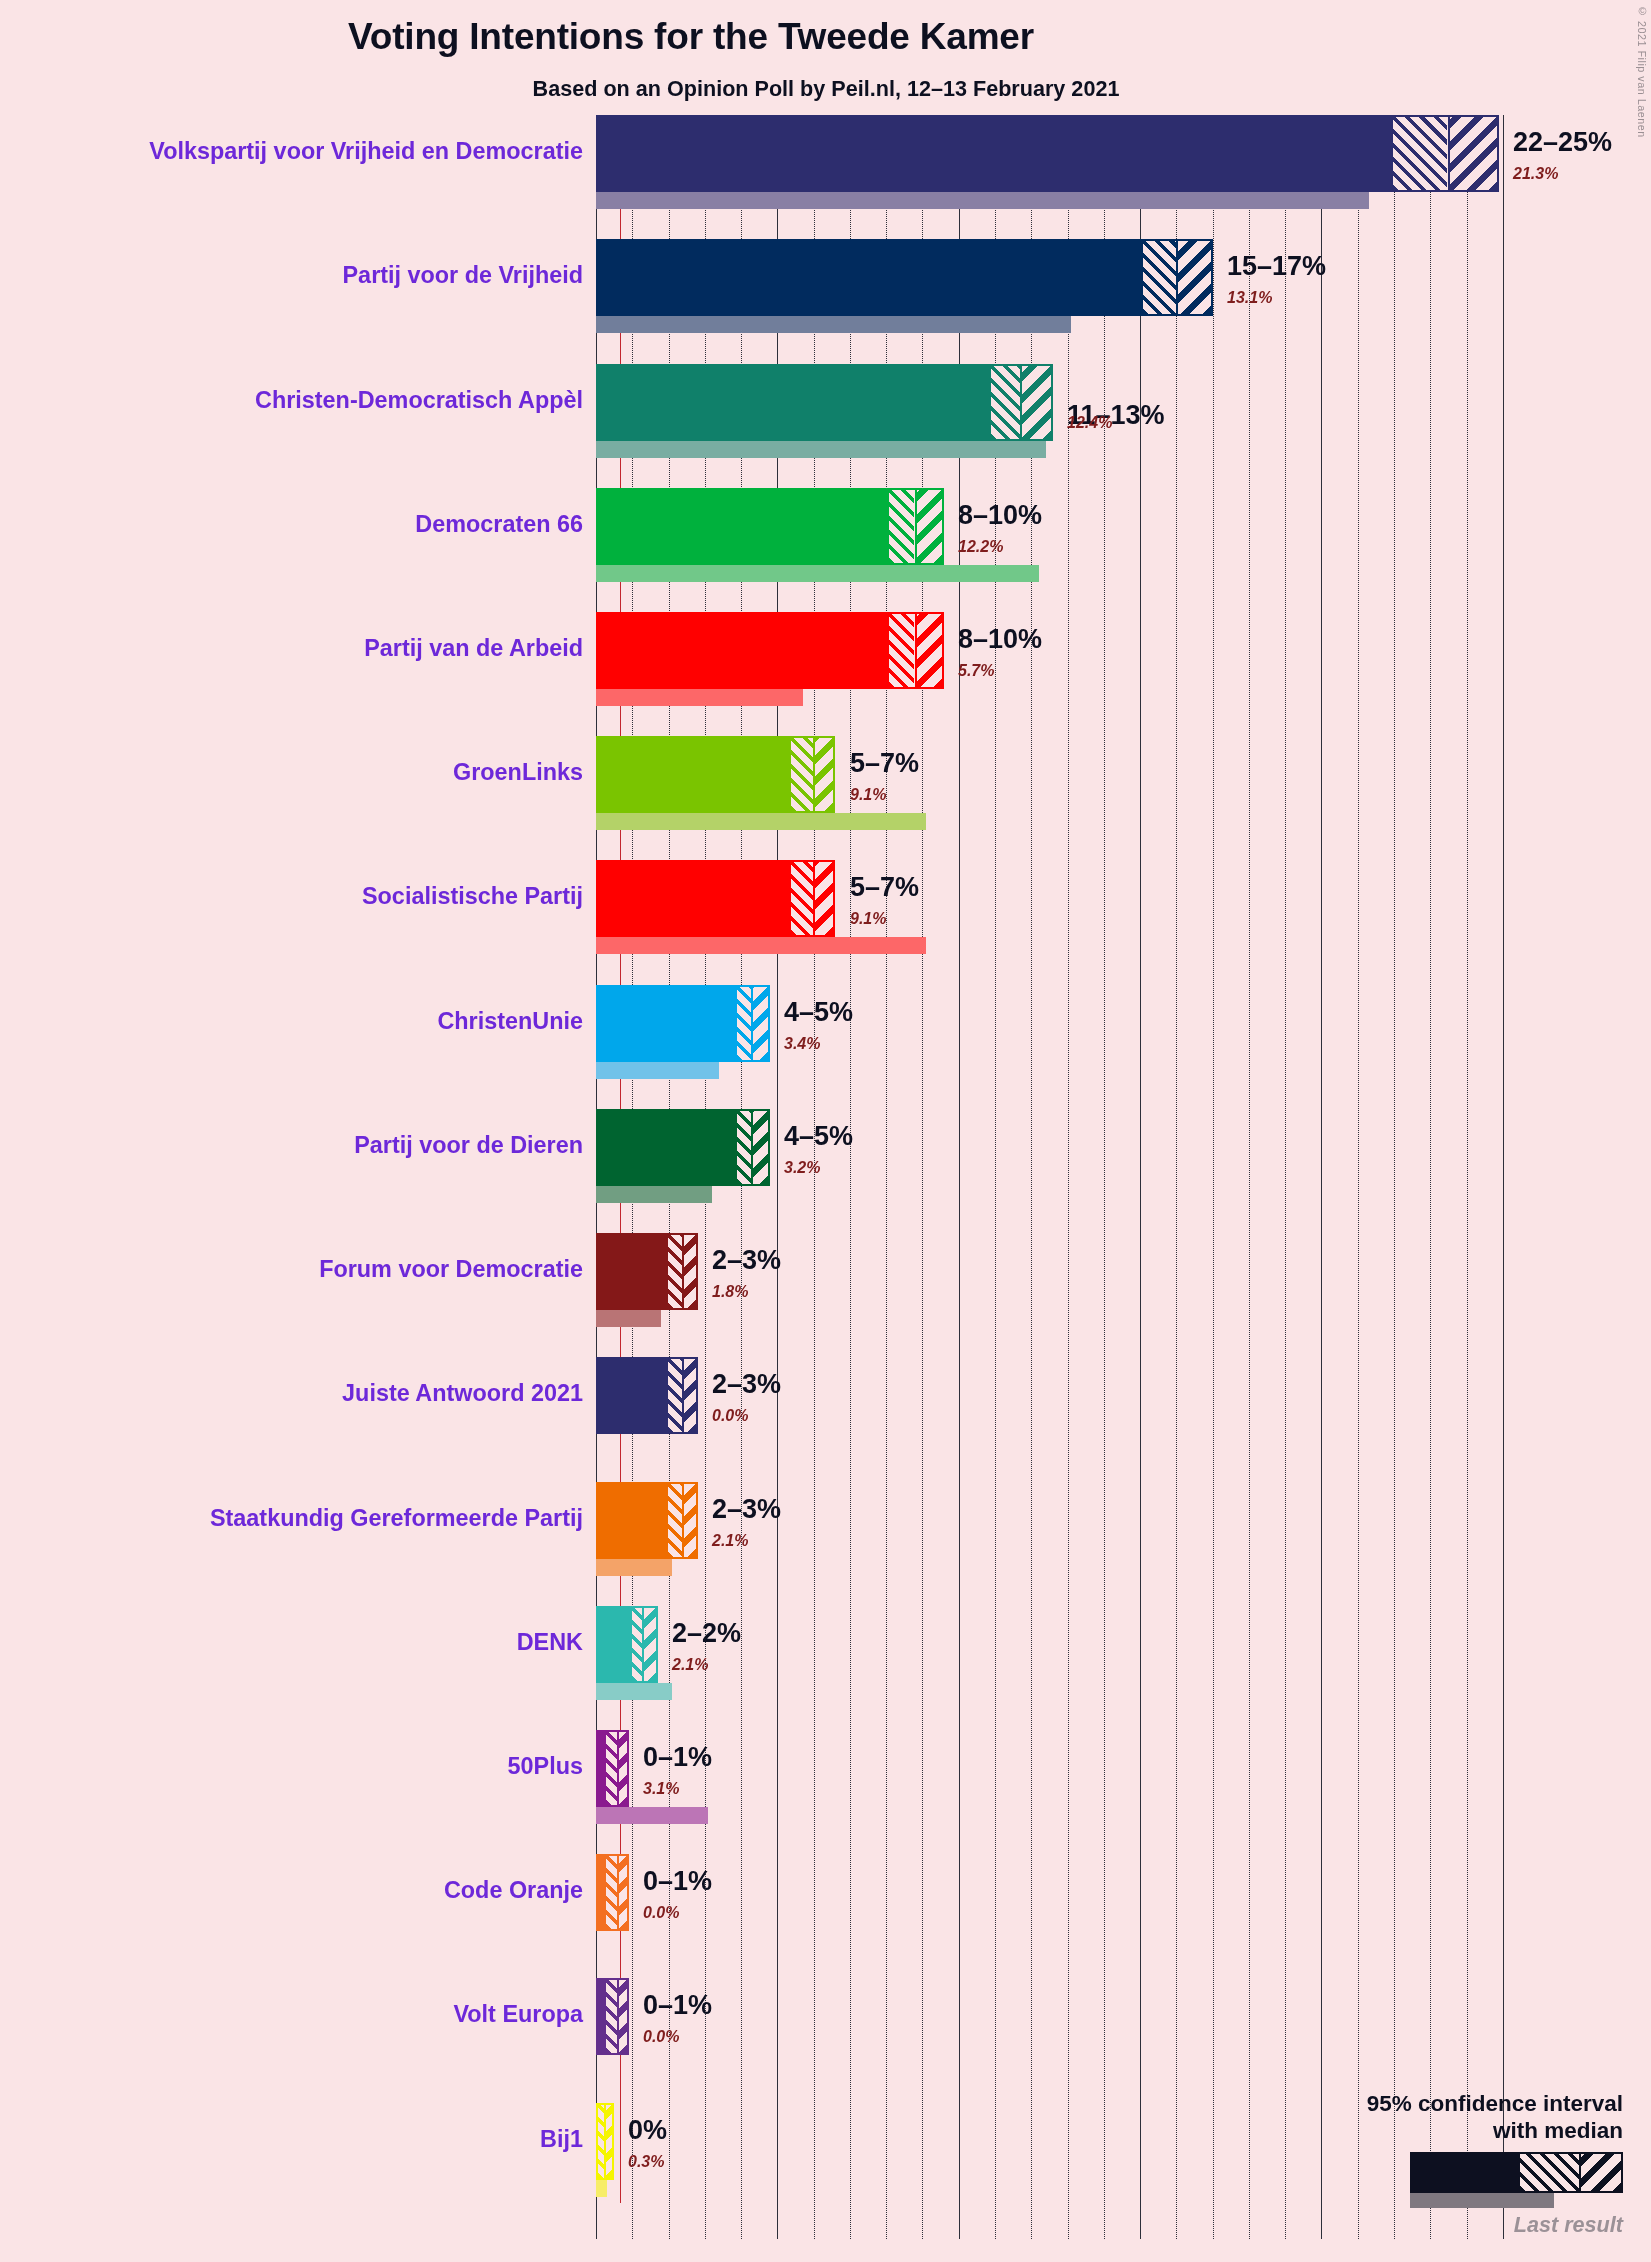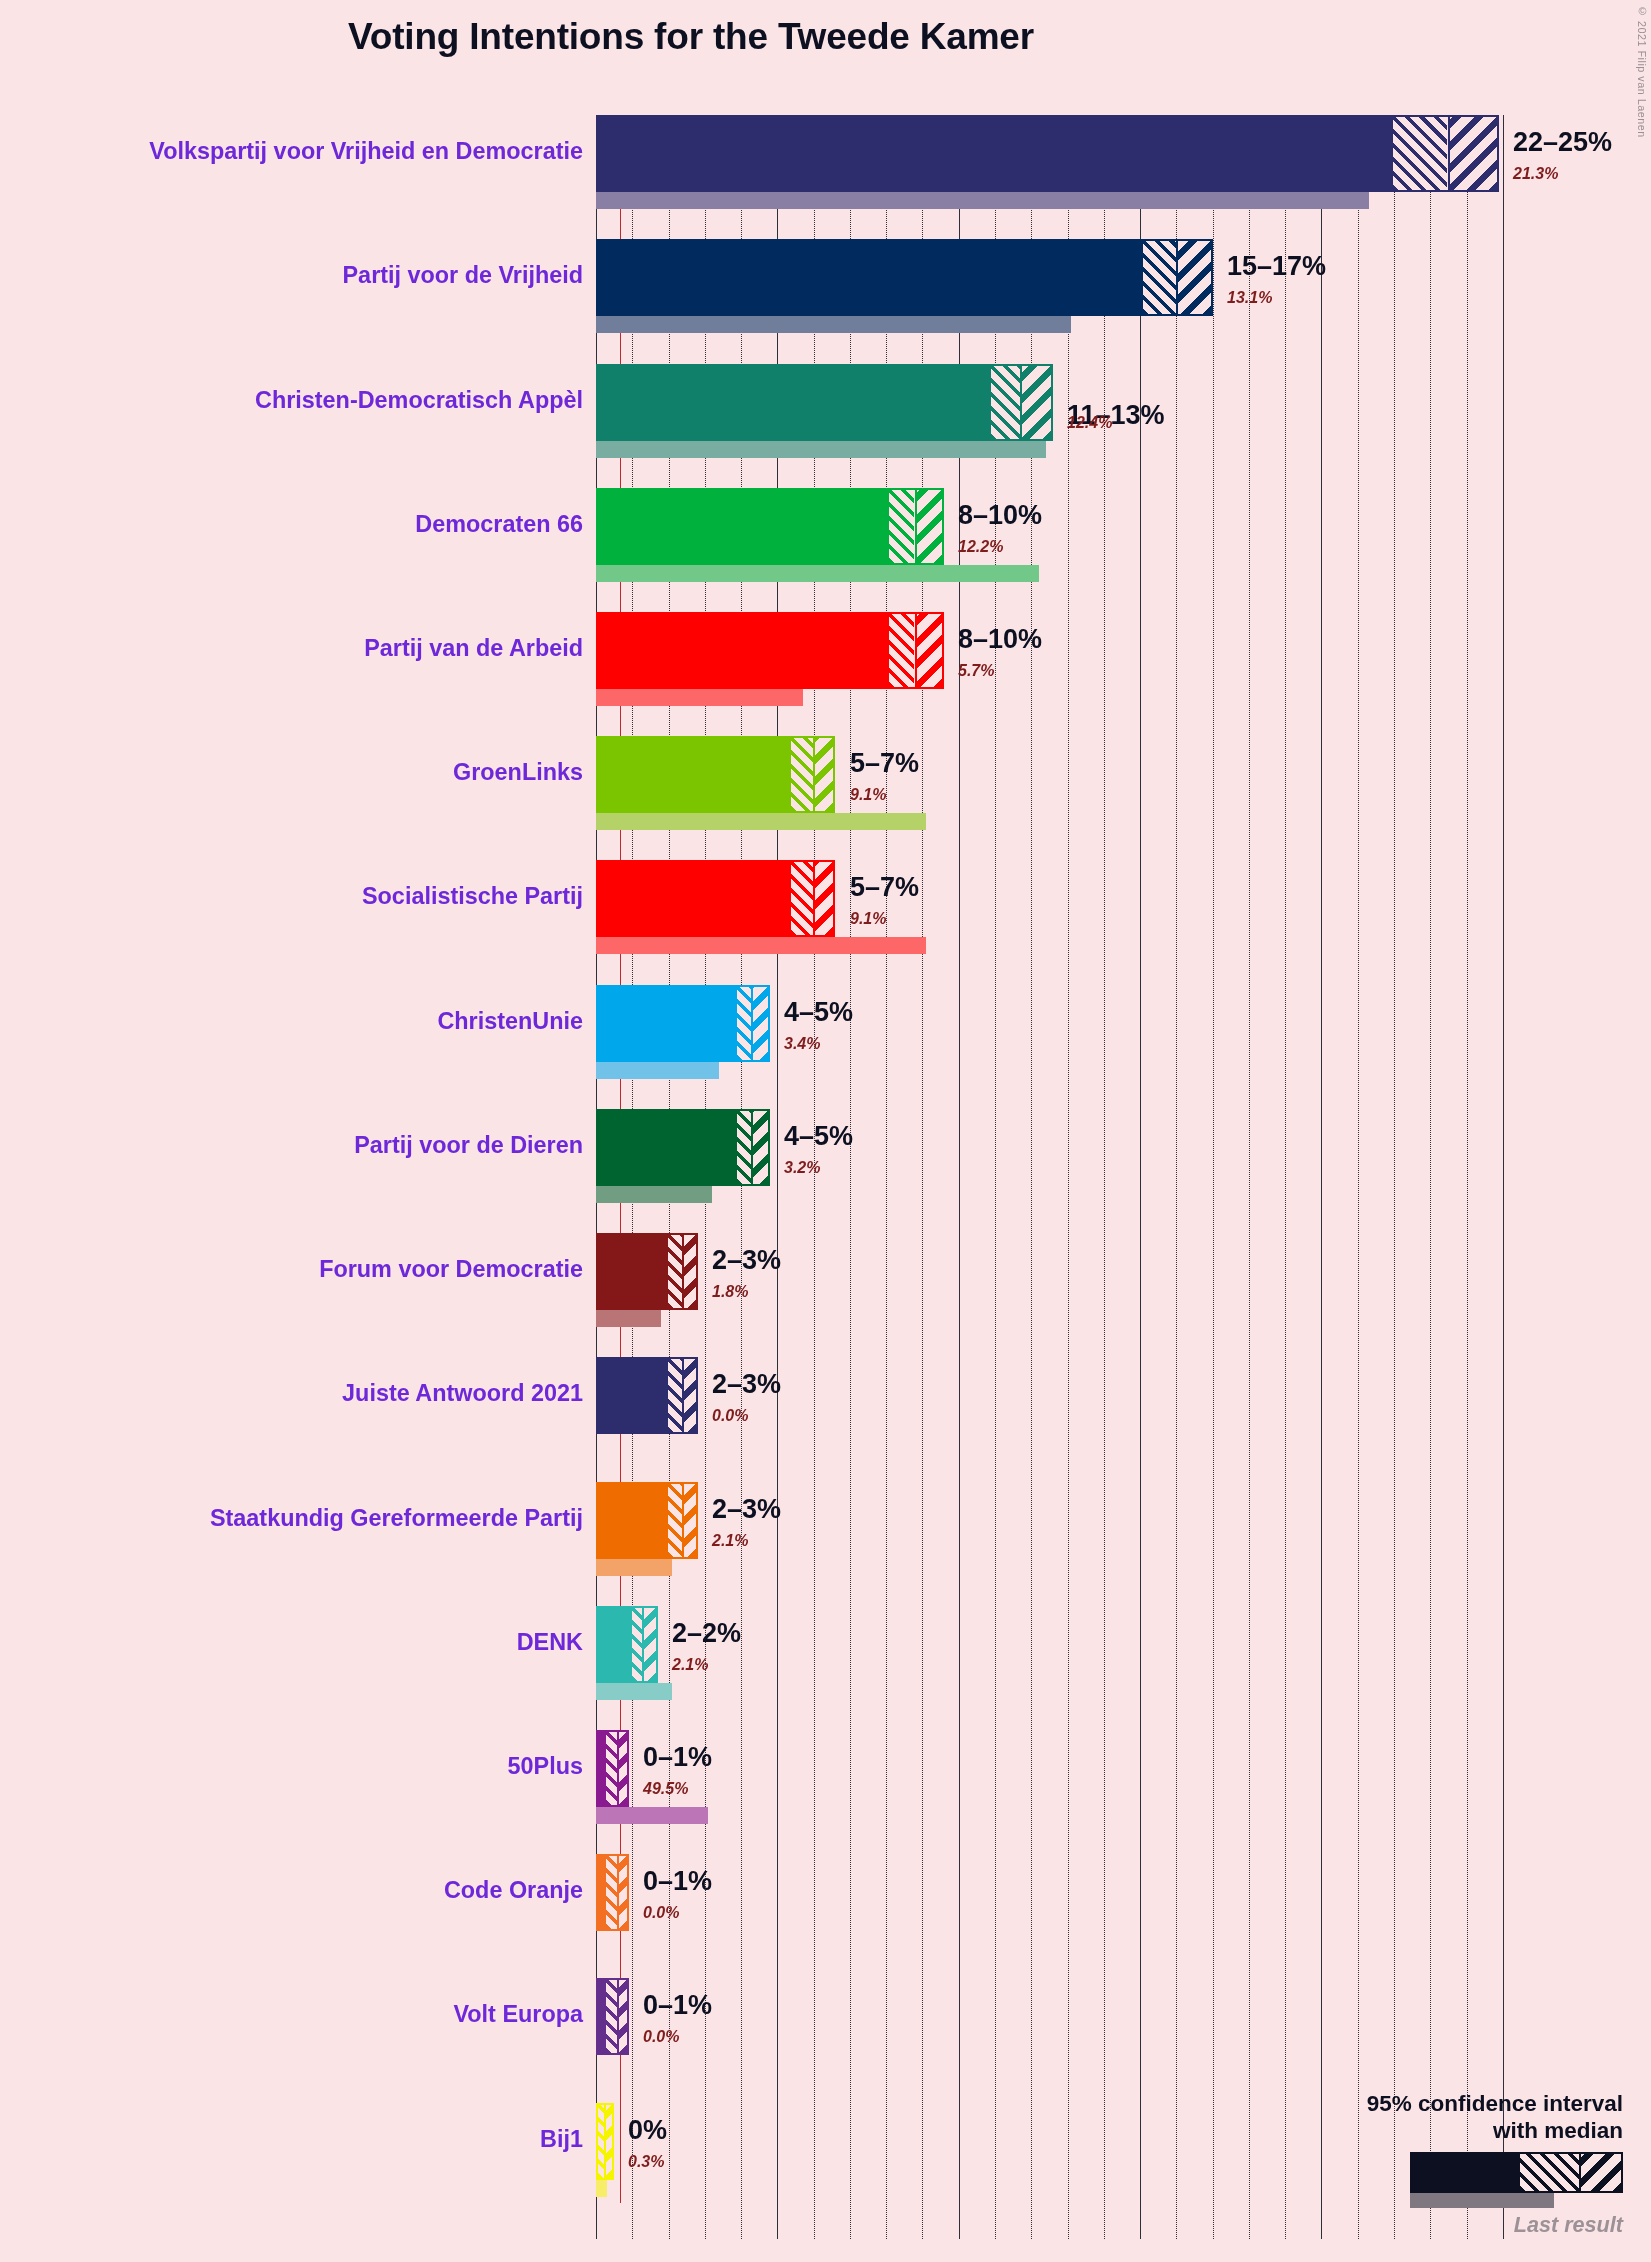--- a/index.html
+++ b/index.html
@@ -91,20 +91,21 @@
   .legend-caption{
     margin-top:3.6px;font-size:21.6px;font-style:italic;font-weight:bold;color:#9b9197;
   }
 </style>
 </head>
 <body>
 
 <div id="chart-root">
 
   <div class="title">Voting Intentions for the Tweede Kamer</div>
+  <div class="subtitle">Based on an Opinion Poll by Peil.nl, 12–13 February 2021</div>
   <div class="copyright">© 2021 Filip van Laenen</div>
 
   <div id="plot">
       <div class="gridline" style="left: 0px; height: 2124px;"></div>
       <div class="gridline minor" style="left: 36px; height: 2124px;"></div>
       <div class="gridline minor" style="left: 73px; height: 2124px;"></div>
       <div class="gridline minor" style="left: 109px; height: 2124px;"></div>
       <div class="gridline minor" style="left: 145px; height: 2124px;"></div>
       <div class="gridline" style="left: 181px; height: 2124px;"></div>
       <div class="gridline minor" style="left: 218px; height: 2124px;"></div>
@@ -302,21 +303,21 @@
         <div class="party-label" style="top: 22.5px;">50Plus</div>
         <div class="bar-wrap" style="top: 0px;">
           <div class="ci-bar" style="width: 33px; height: 77px; border: 2.7px solid rgb(138, 26, 143); background: rgb(250, 228, 230);">
             <div class="seg solid" style="width: 8.2px; background: rgb(138, 26, 143);"></div>
             <div class="seg cross" style="left: 8.2px; width: 11px; background: repeating-linear-gradient(45deg, rgb(138, 26, 143) 0px, rgb(138, 26, 143) 3.6px, rgb(250, 228, 230) 3.6px, rgb(250, 228, 230) 10px), repeating-linear-gradient(-45deg, rgb(138, 26, 143) 0px, rgb(138, 26, 143) 3.6px, rgb(250, 228, 230) 3.6px, rgb(250, 228, 230) 10px);"></div>
             <div class="seg diag" style="left: 19px; right: 0px; background: repeating-linear-gradient(-45deg, rgb(138, 26, 143) 0px, rgb(138, 26, 143) 6.3px, rgb(250, 228, 230) 6.3px, rgb(250, 228, 230) 15.3px); border-left: 2.7px solid rgb(138, 26, 143);"></div>
           </div>
           <div class="last-bar" style="top: 77px; width: 112px; height: 17px; background: rgb(188, 117, 182);"></div>
         </div>
         <div class="val-main" style="left: 643px; top: 11.7px;">0–1%</div>
-        <div class="val-last" style="left: 643px; top: 50px;">49.5%</div>
+        <div class="val-last" style="left: 643px; top: 50px;">3.1%</div>
       </div>
       <div class="row" style="top: 1854px; height: 124px;">
         <div class="party-label" style="top: 22.5px;">Code Oranje</div>
         <div class="bar-wrap" style="top: 0px;">
           <div class="ci-bar" style="width: 33px; height: 77px; border: 2.7px solid rgb(243, 111, 33); background: rgb(250, 228, 230);">
             <div class="seg solid" style="width: 8.2px; background: rgb(243, 111, 33);"></div>
             <div class="seg cross" style="left: 8.2px; width: 11px; background: repeating-linear-gradient(45deg, rgb(243, 111, 33) 0px, rgb(243, 111, 33) 3.6px, rgb(250, 228, 230) 3.6px, rgb(250, 228, 230) 10px), repeating-linear-gradient(-45deg, rgb(243, 111, 33) 0px, rgb(243, 111, 33) 3.6px, rgb(250, 228, 230) 3.6px, rgb(250, 228, 230) 10px);"></div>
             <div class="seg diag" style="left: 19px; right: 0px; background: repeating-linear-gradient(-45deg, rgb(243, 111, 33) 0px, rgb(243, 111, 33) 6.3px, rgb(250, 228, 230) 6.3px, rgb(250, 228, 230) 15.3px); border-left: 2.7px solid rgb(243, 111, 33);"></div>
           </div>
         </div>

